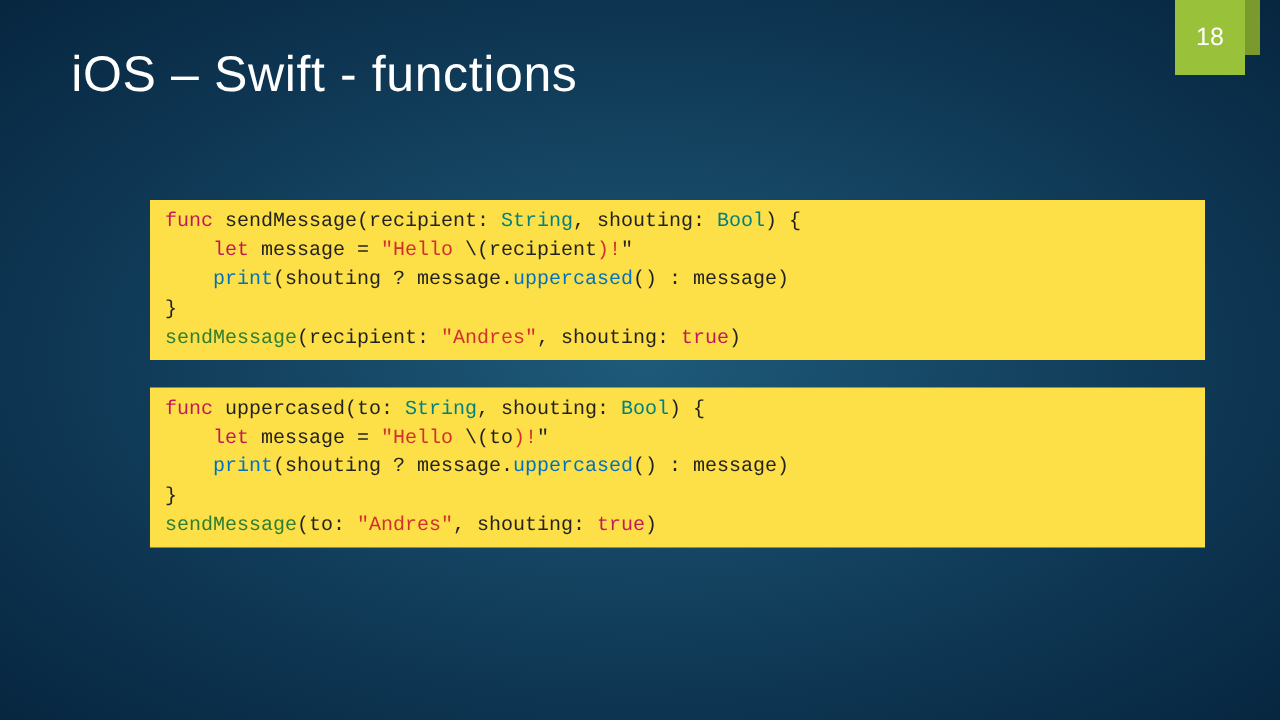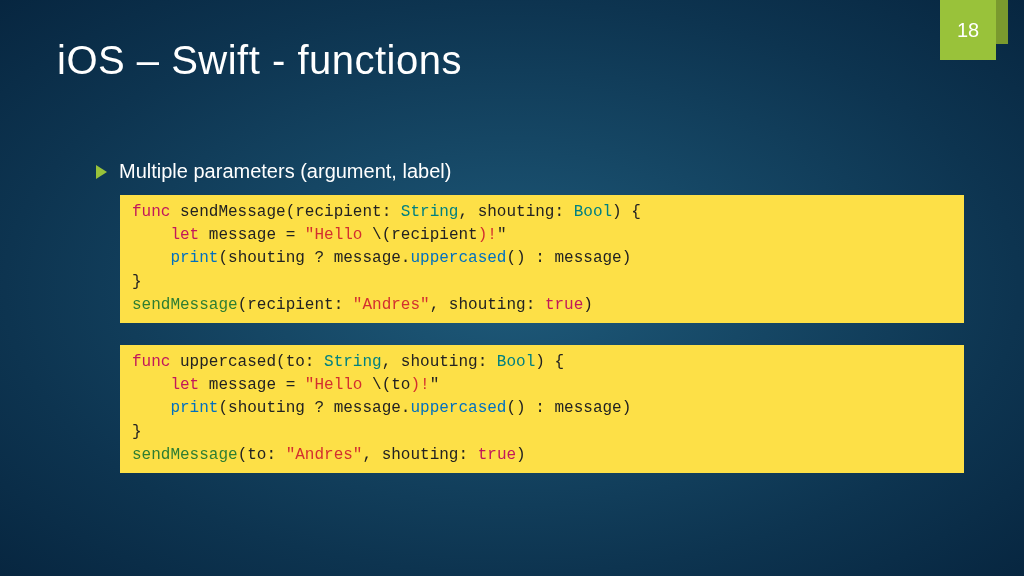--- a/index.html
+++ b/index.html
@@ -88,24 +88,20 @@
 <body>
 
 <div class="page-number">
   <span>18</span>
 </div>
 
 <h1 class="title">iOS – Swift - functions</h1>
 
 <div class="content">
 
-  <div class="bullet-row">
-    <div class="bullet-tri"></div>
-    <div class="bullet-text">Multiple parameters (argument, label)</div>
-  </div>
 
   <div class="code-block"><span class="kw-magenta">func</span><span> sendMessage(recipient: </span><span class="kw-teal">String</span><span>, shouting: </span><span class="kw-teal">Bool</span><span>) {</span>
 <span>    </span><span class="kw-magenta">let</span><span> message = </span><span class="str-red">"Hello </span><span>\(</span><span>recipient</span><span class="str-red">)!</span><span>"</span>
 <span>    </span><span class="kw-blue">print</span><span>(shouting ? message.</span><span class="kw-blue">uppercased</span><span>() : message)</span>
 <span>}</span>
 <span class="call-green">sendMessage</span><span>(recipient: </span><span class="str-red">"Andres"</span><span>, shouting: </span><span class="kw-magenta">true</span><span>)</span></div>
 
 
   <div class="code-block"><span class="kw-magenta">func</span><span> uppercased(to: </span><span class="kw-teal">String</span><span>, shouting: </span><span class="kw-teal">Bool</span><span>) {</span>
 <span>    </span><span class="kw-magenta">let</span><span> message = </span><span class="str-red">"Hello </span><span>\(</span><span>to</span><span class="str-red">)!</span><span>"</span>

